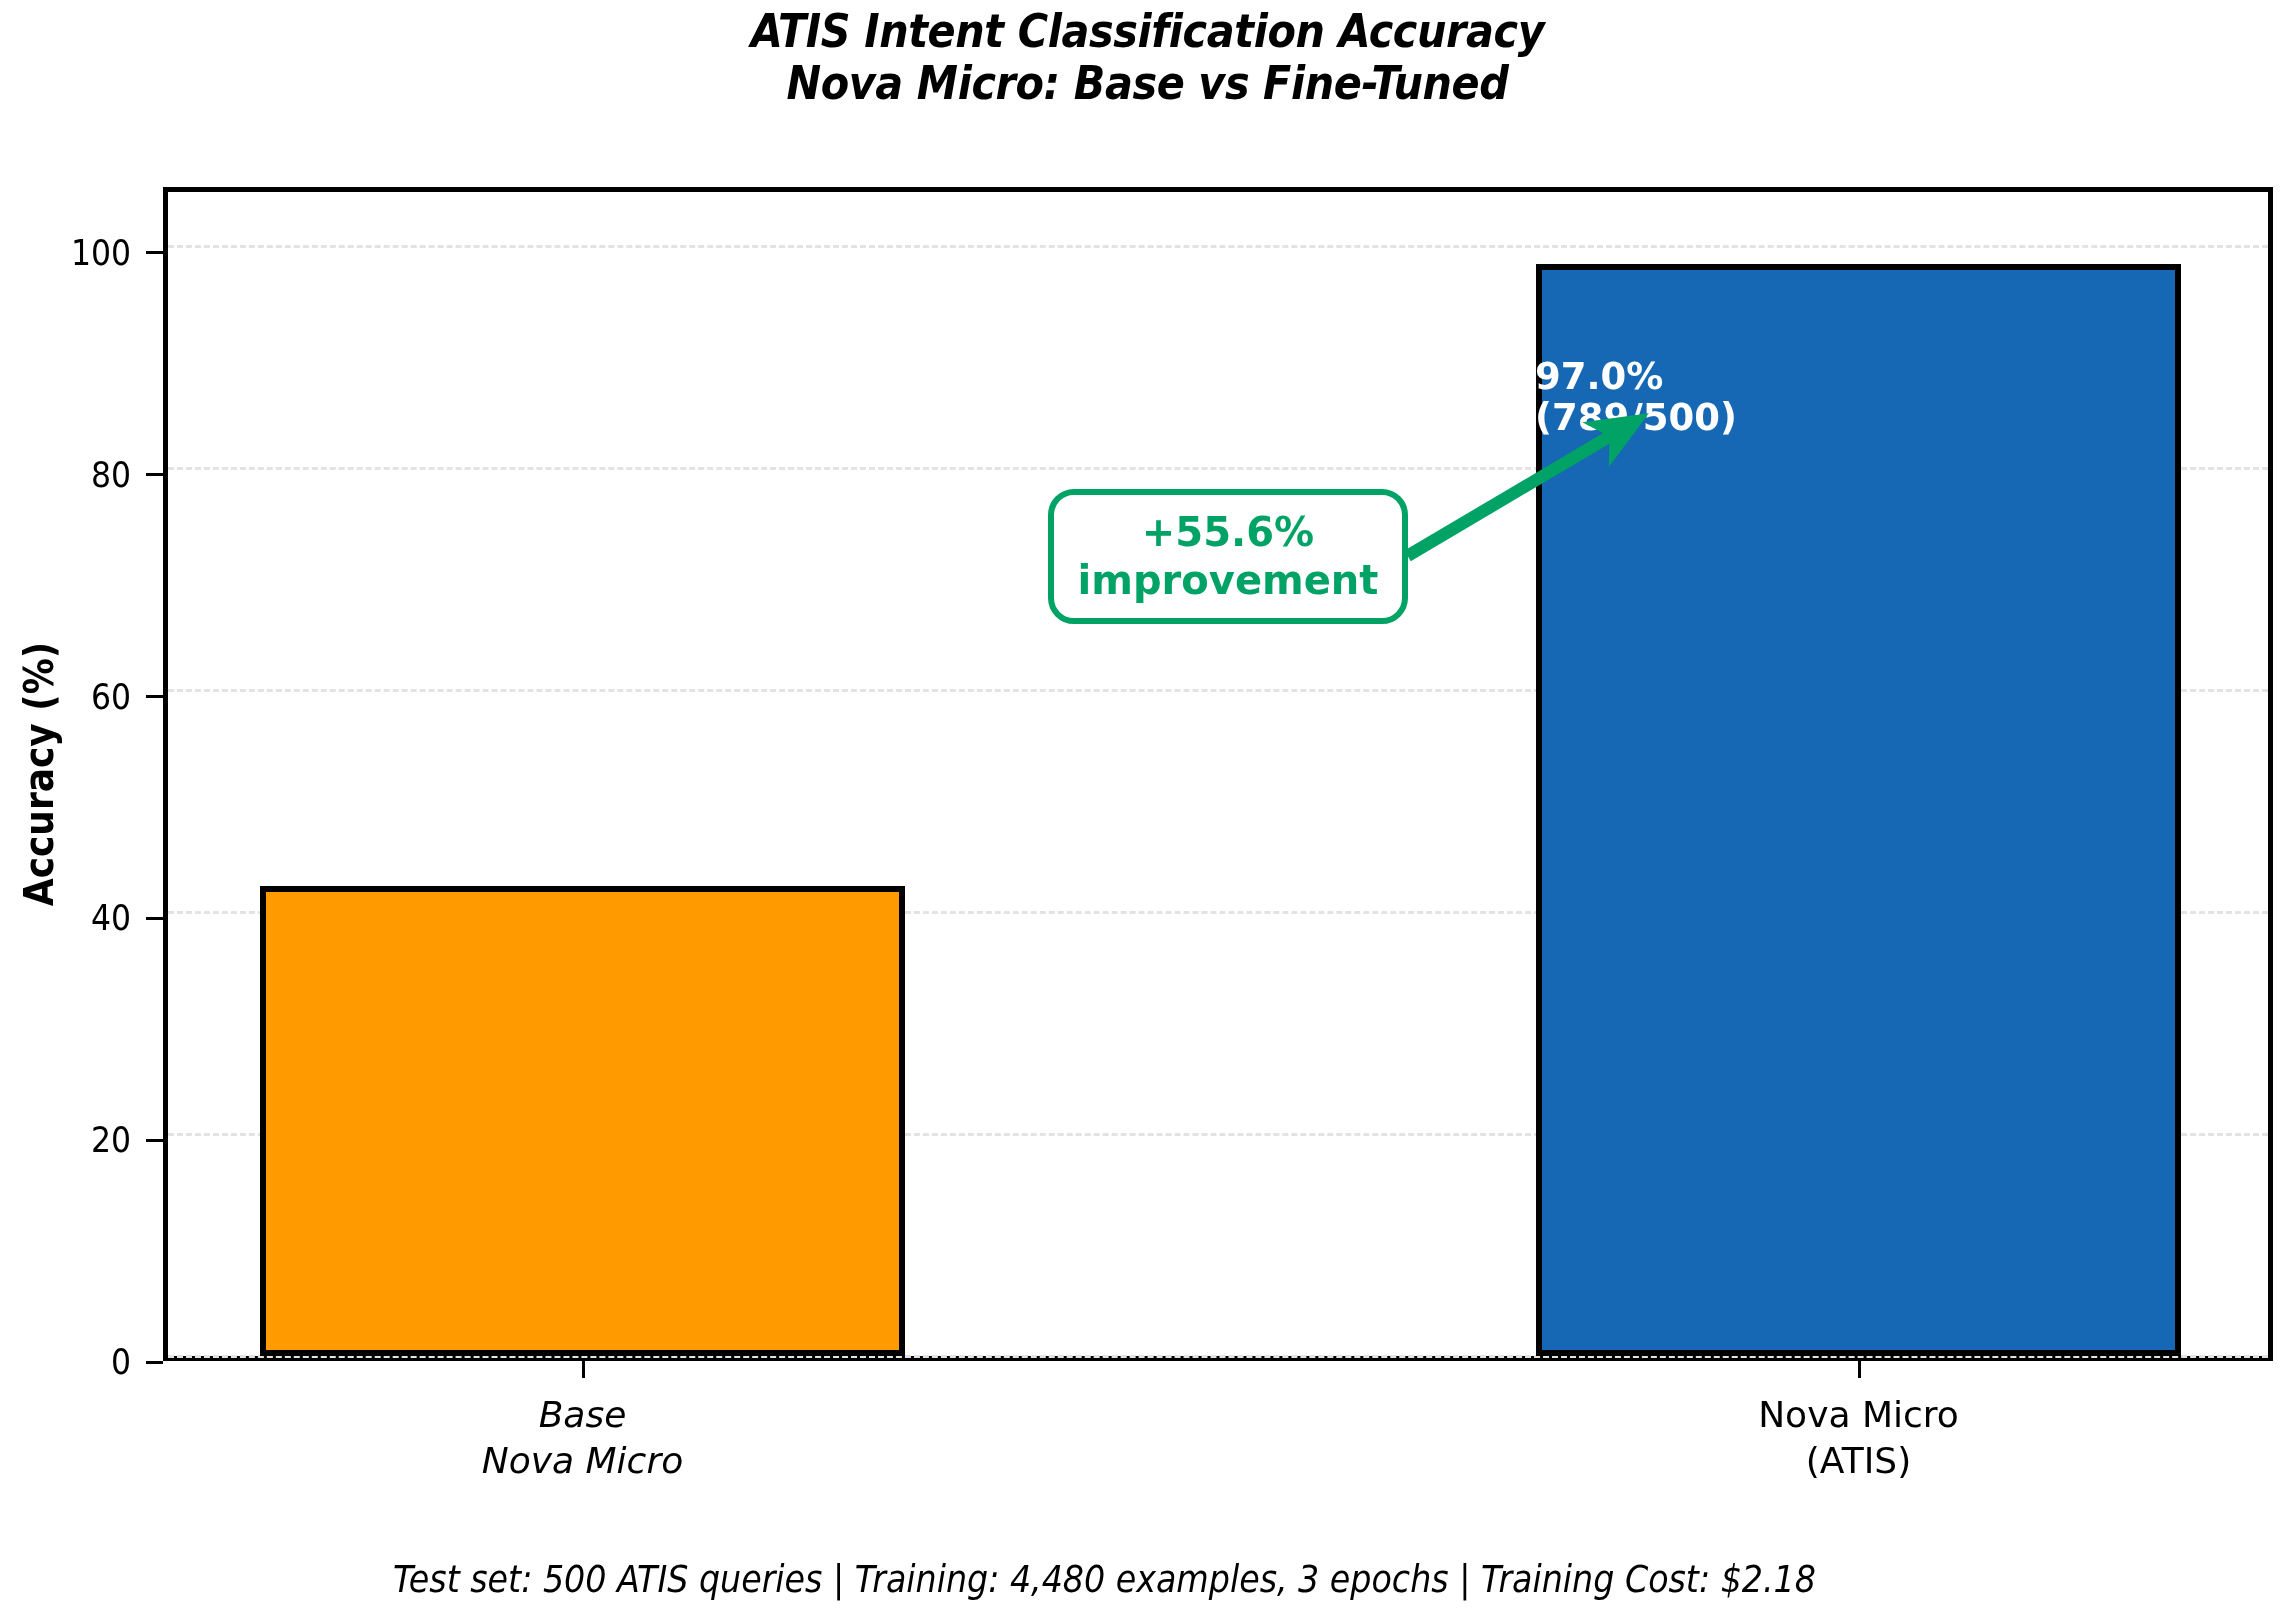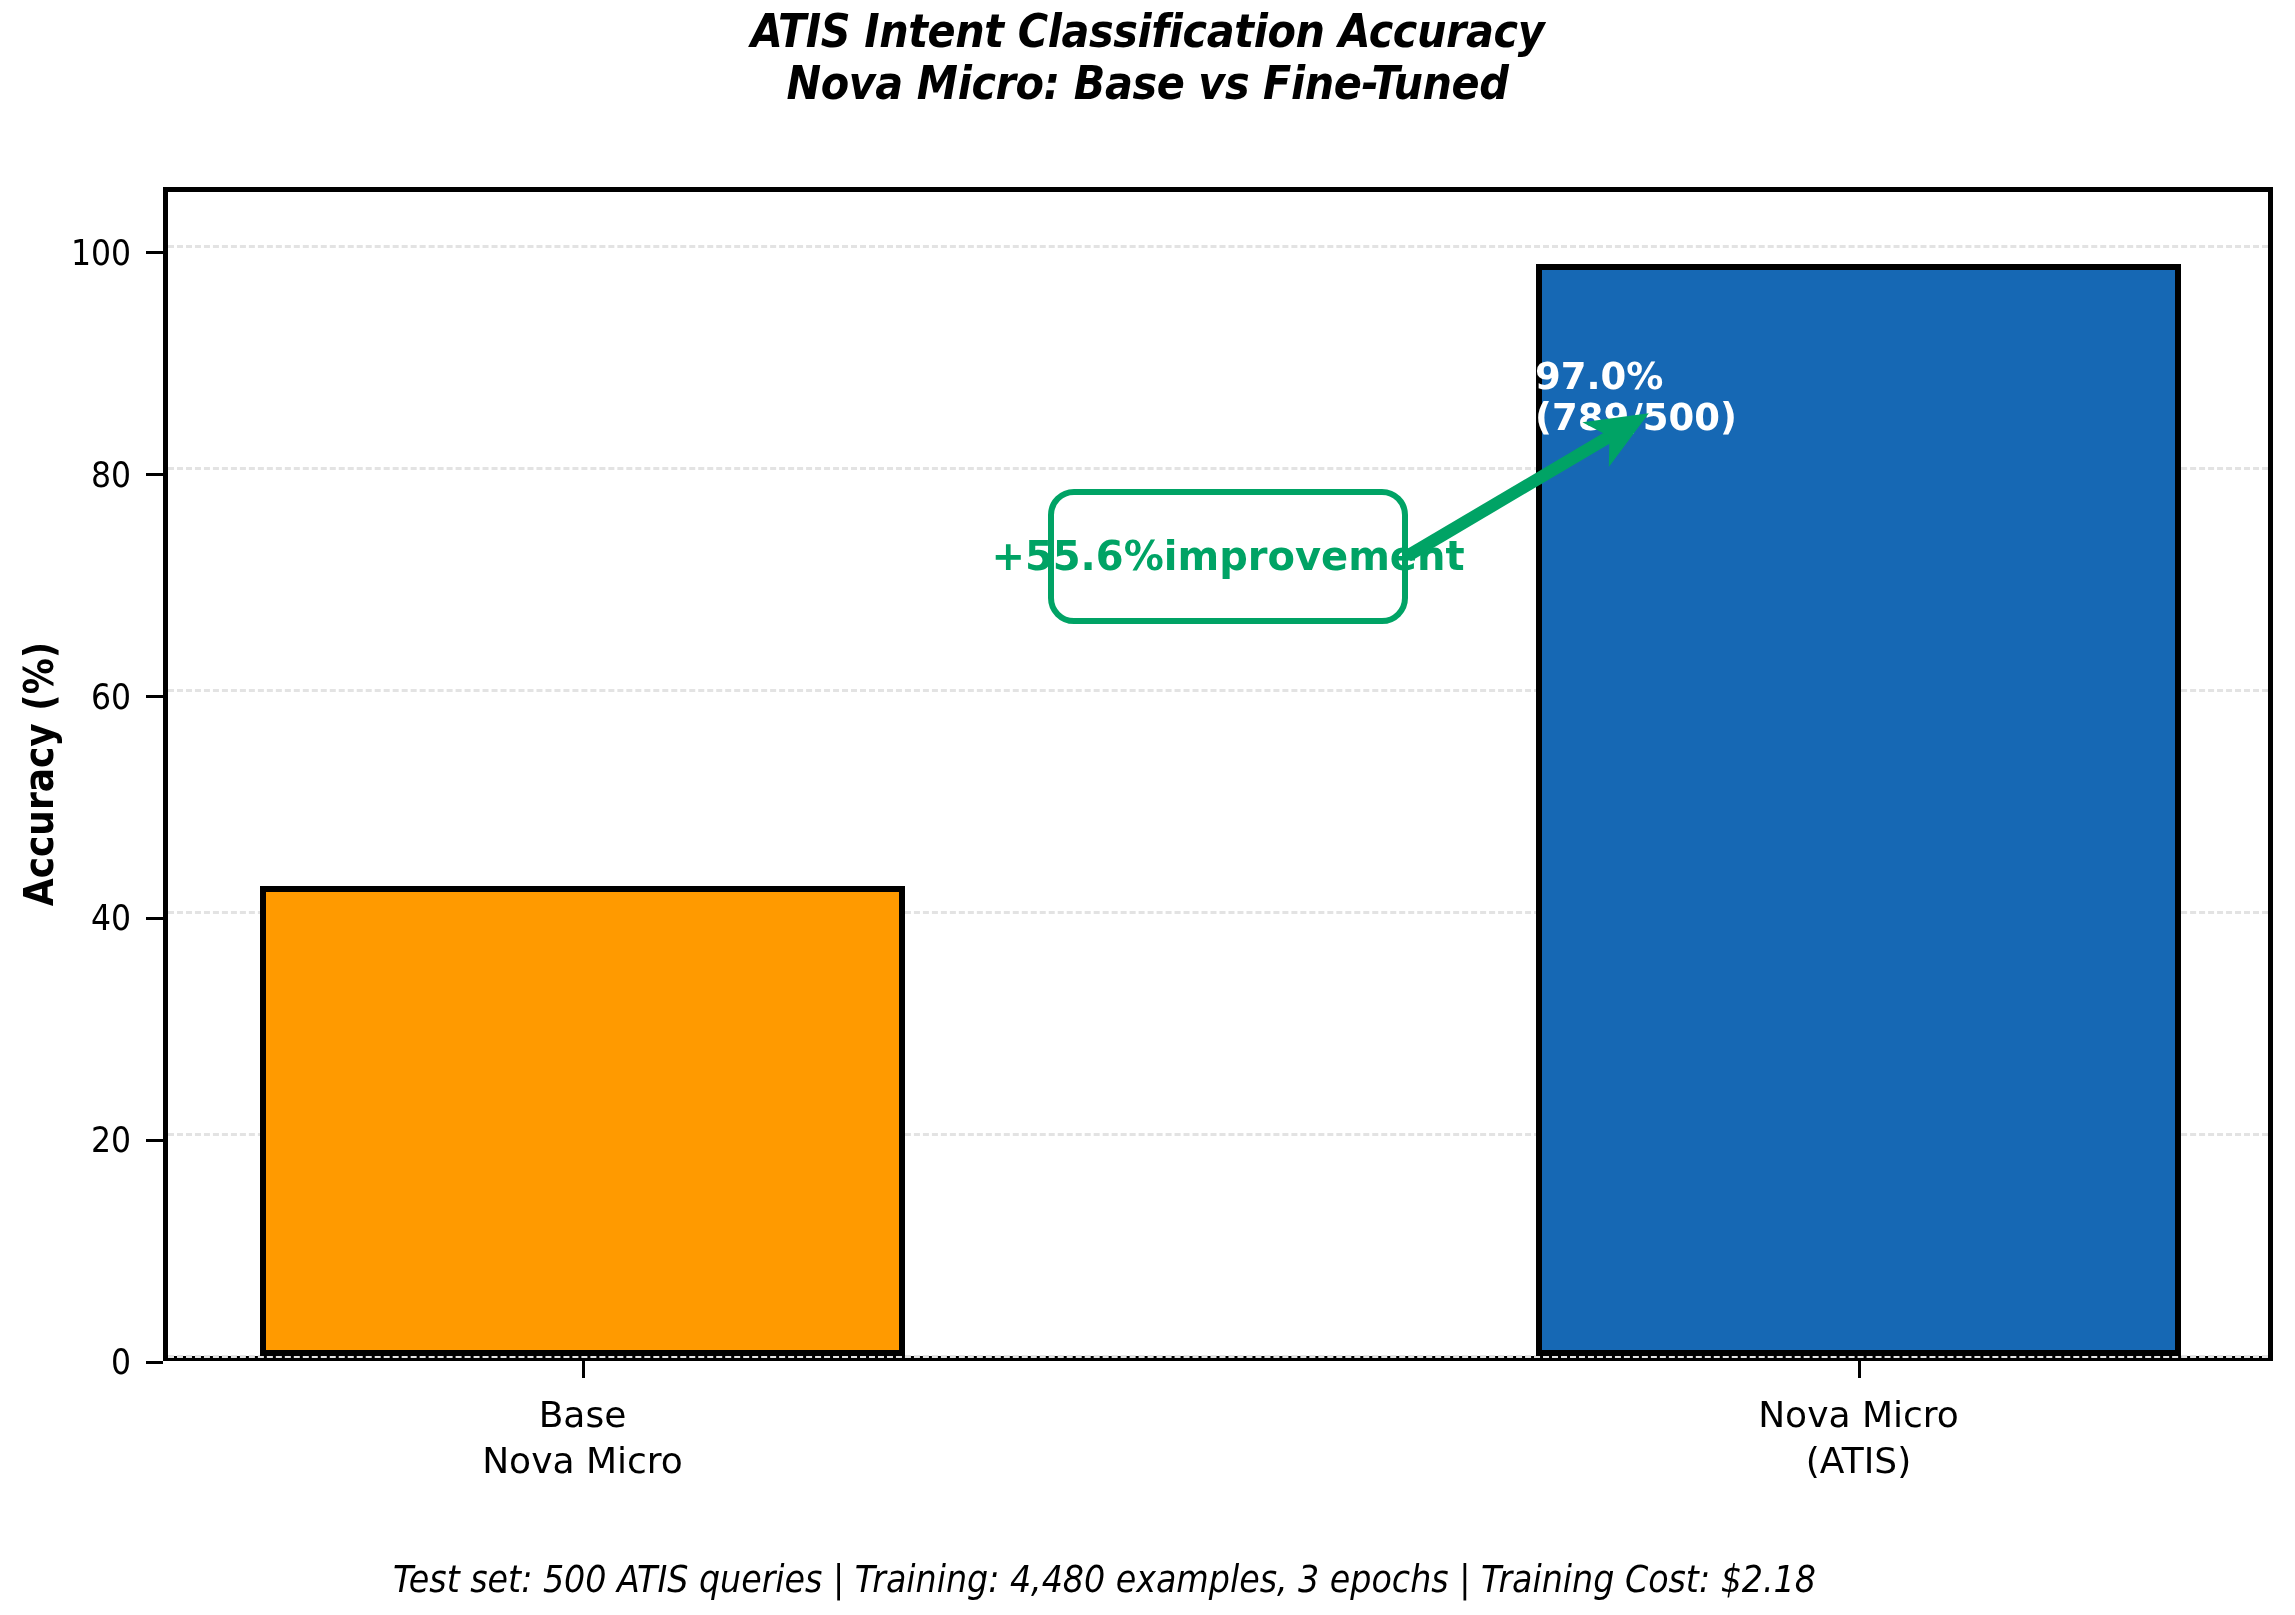--- a/index.html
+++ b/index.html
@@ -108,21 +108,21 @@
   
   #annotation-box{
     position:absolute;
     left:1048px; top:489px;
     width:360px; height:135px;
     box-sizing:border-box;
     background:#ffffff;
     border:6.2px solid #00A365;
     border-radius:26px;
     display:flex;
-    flex-direction:row;
+    flex-direction:column;
     align-items:center;
     justify-content:center;
   }
   .annotation-line{
     font-family:"DejaVu Sans", sans-serif;
     font-weight:bold;
     font-size:40px;
     line-height:1.18;
     color:#00A365;
     white-space:nowrap;
@@ -193,21 +193,21 @@
   </div>
 
   <div class="bar-value" style="left:1535px; width:645px; top:356px; color:#FFFFFF;">
     <span style="display:block">97.0%</span>
     <span style="display:block">(789/500)</span>
   </div>
 
   <div class="xtick-mark" style="left:582px;"></div>
   <div class="xtick-mark" style="left:1858px;"></div>
 
-  <div class="xtick-label" style="left:273px; width:619px; top:1392px;">
+  <div class="xtick-label" style="left:273px; width:619px; top:1392px;font-style:italic;">
     <span style="display:block">Base</span>
     <span style="display:block">Nova Micro</span>
   </div>
 
   <div class="xtick-label" style="left:1549px; width:619px; top:1392px;">
     <span style="display:block">Nova Micro</span>
     <span style="display:block">(ATIS)</span>
   </div>
 
   <svg id="annotation-arrow" viewBox="0 0 2969 2089" width="2295" height="1615">

